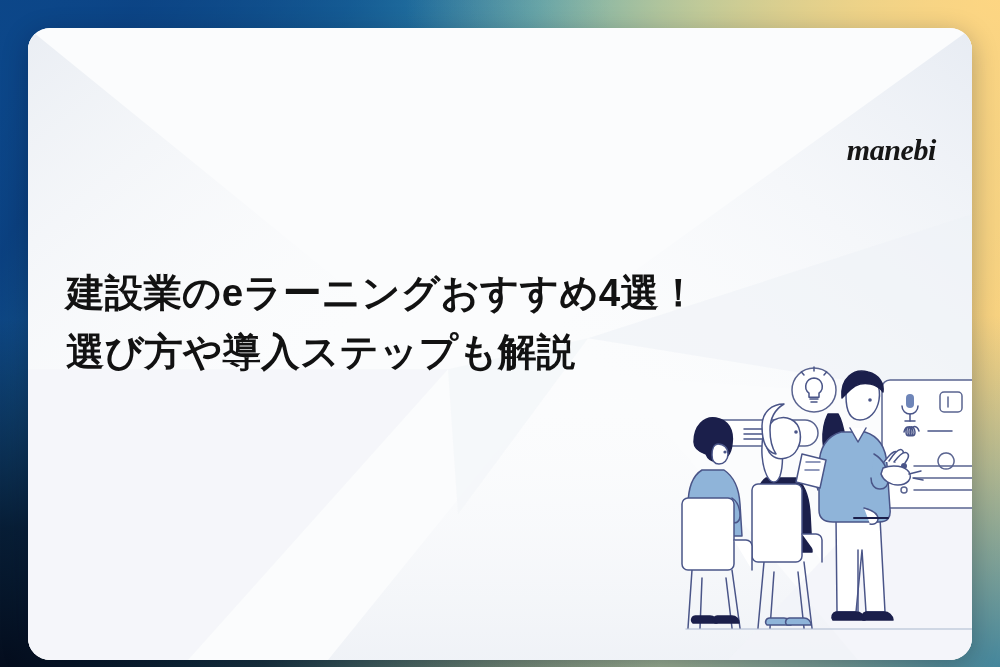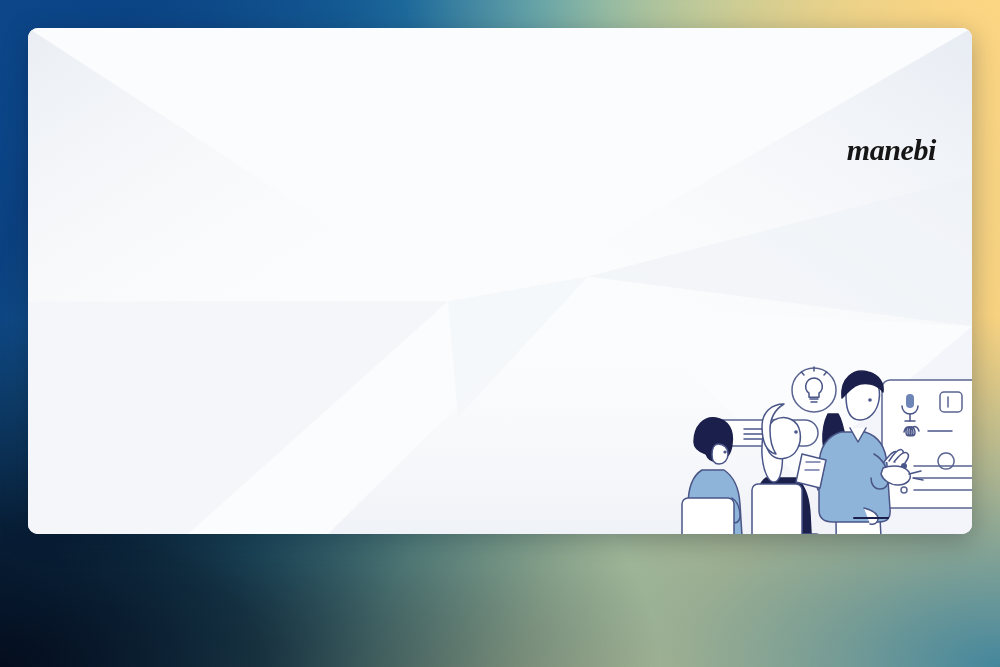--- a/index.html
+++ b/index.html
@@ -41,22 +41,22 @@
       radial-gradient(85% 70% at 100% 0%, rgba(255,214,130,0.95) 0%, rgba(255,214,130,0.45) 40%, rgba(255,214,130,0) 70%),
       radial-gradient(85% 70% at 0% 0%, rgba(12,70,136,0.95) 0%, rgba(12,70,136,0.40) 42%, rgba(12,70,136,0) 72%);
   }
 
   
   .card {
     position: absolute;
     left: 28px;
     top: 28px;
     width: 944px;
-    height: 506px;
-    border-radius: 10px;
+    height: 632px;
+    border-radius: 22px;
     background: #fbfcfd;
     overflow: hidden;
     box-shadow: 0 6px 26px rgba(4,14,34,0.28);
   }
   
   .facets { position: absolute; inset: 0; }
   .facets svg { display: block; width: 100%; height: 100%; }
 
   
   .logo {
@@ -129,20 +129,24 @@
         <polygon points="300,611 560,300 830,611" fill="url(#fg3)"></polygon>
         <polygon points="0,330 420,330 160,611 0,611" fill="#f2f4f8" opacity="0.7"></polygon>
         <polygon points="944,360 944,611 700,611" fill="#f1f3f8" opacity="0.75"></polygon>
         <polygon points="560,300 944,180 944,360" fill="#eef1f7" opacity="0.6"></polygon>
         <polygon points="420,330 560,300 430,470" fill="#f4f6f9" opacity="0.8"></polygon>
       </svg>
     </div>
 
     <div class="logo">manebi</div>
 
+    <div class="headline">
+      <span class="ln">建設業のeラーニングおすすめ4選！</span>
+      <span class="ln">選び方や導入ステップも解説</span>
+    </div>
 
     <div class="illus">
       <svg viewBox="0 0 330 290" aria-hidden="true">
         <g fill="none" stroke="#3f4a7a" stroke-width="1.5" stroke-linecap="round" stroke-linejoin="round">
 
           <g>
             <path d="M212 22 h108 a8 8 0 0 1 8 8 v112 a8 8 0 0 1 -8 8 h-108 a8 8 0 0 1 -8 -8 v-112 a8 8 0 0 1 8 -8 z" fill="#ffffff" stroke="#5a6490"></path>
 
             <g stroke="#4a5588">
               <rect x="228" y="36" width="8" height="14" rx="4" fill="#6e85b8" stroke="none"></rect>

